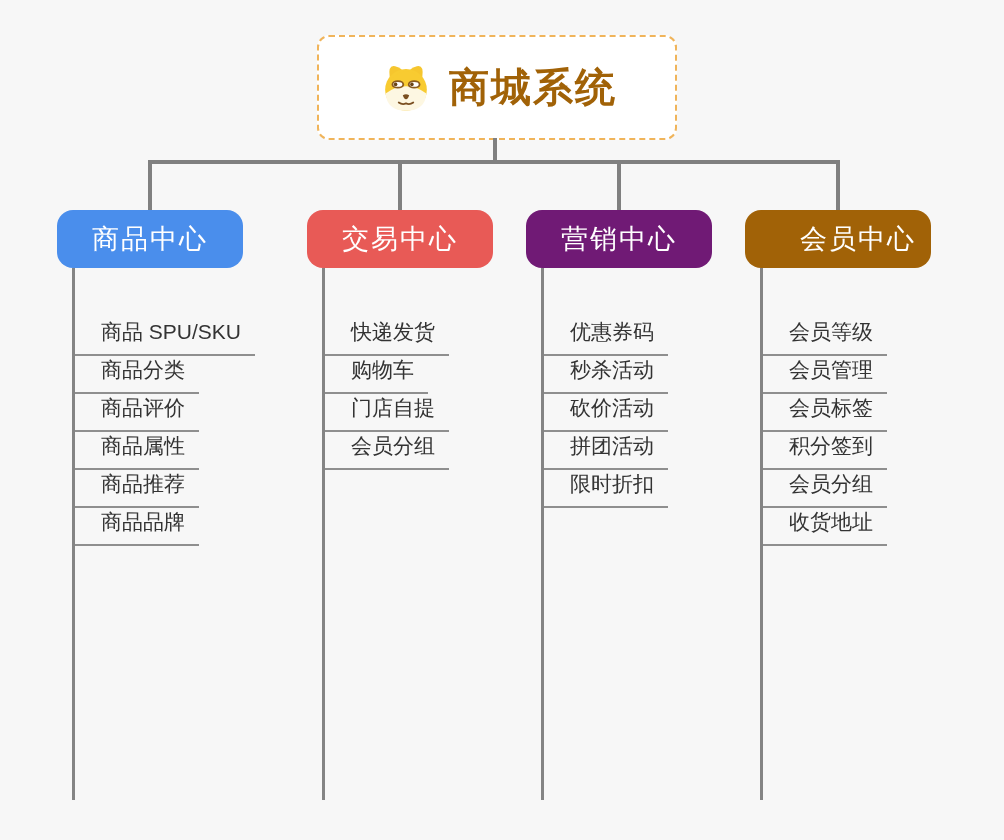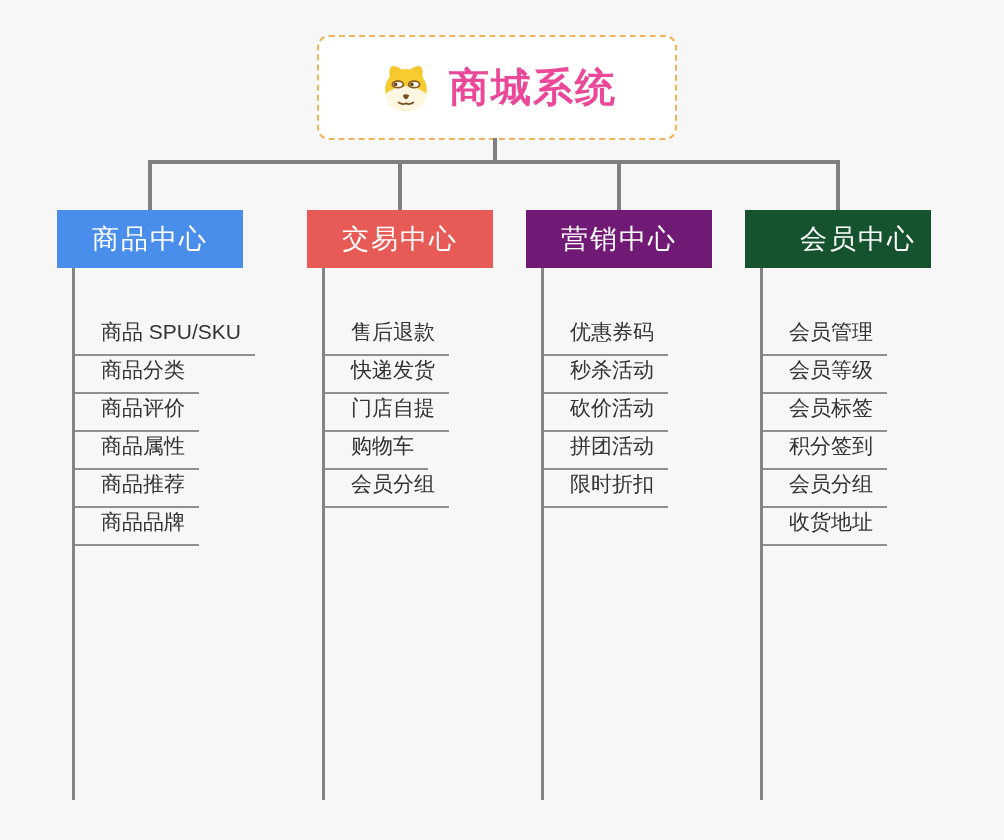--- a/index.html
+++ b/index.html
@@ -9,41 +9,41 @@
     font-family:"Liberation Sans","DejaVu Sans",sans-serif;
   }
   
   .root-node{
     position:absolute;left:317px;top:35px;width:360px;height:105px;
     background:#ffffff;border:2px dashed #f0b45a;border-radius:12px;
     display:flex;align-items:center;justify-content:center;gap:14px;
     box-sizing:border-box;
   }
   .root-title{
-    font-size:40px;font-weight:bold;color:#ec4899;letter-spacing:2px;
+    font-size:40px;font-weight:bold;color:#a16207;letter-spacing:2px;
     white-space:nowrap;
   }
   .dog-icon{width:58px;height:58px;flex:0 0 auto;}
   
   .line{position:absolute;background:#808080;}
   .root-stub{left:493px;top:138px;width:4px;height:24px;}
   .h-connector{left:148px;top:160px;width:692px;height:4px;}
   .drop{top:162px;width:4px;height:48px;}
   .drop-1{left:148px;}
   .drop-2{left:398px;}
   .drop-3{left:617px;}
   .drop-4{left:836px;}
   
   .column{position:absolute;top:210px;width:186px;}
   .col-1{left:57px;}
   .col-2{left:307px;}
   .col-3{left:526px;}
   .col-4{left:745px;}
   .branch-header{
-    height:58px;border-radius:0;
+    height:58px;border-radius:16px;
     display:flex;align-items:center;justify-content:center;
     color:#ffffff;font-size:27px;letter-spacing:2px;
   }
   .branch-items{
     position:absolute;left:15px;top:58px;height:532px;
     border-left:3px solid #848484;
     text-align:center;
   }
   .branch-item{
     width:max-content;height:28px;
@@ -96,42 +96,41 @@
     <div class="branch-item">商品评价</div>
     <div class="branch-item">商品属性</div>
     <div class="branch-item">商品推荐</div>
     <div class="branch-item">商品品牌</div>
   </div>
 </div>
 
 <div class="column col-2">
   <div class="branch-header" style="background-color: rgb(232, 90, 86);">交易中心</div>
   <div class="branch-items">
-    <div class="branch-item">售后退款</div>
     <div class="branch-item">快递发货</div>
+    <div class="branch-item">购物车</div>
     <div class="branch-item">门店自提</div>
-    <div class="branch-item">购物车</div>
     <div class="branch-item">会员分组</div>
   </div>
 </div>
 
 <div class="column col-3">
   <div class="branch-header" style="background-color: #701a75;">营销中心</div>
   <div class="branch-items">
     <div class="branch-item">优惠券码</div>
     <div class="branch-item">秒杀活动</div>
     <div class="branch-item">砍价活动</div>
     <div class="branch-item">拼团活动</div>
     <div class="branch-item">限时折扣</div>
   </div>
 </div>
 
 <div class="column col-4">
-  <div class="branch-header" style="background-color: #14532d; padding-left: 40px;">会员中心</div>
+  <div class="branch-header" style="background-color: #a16207; padding-left: 40px;">会员中心</div>
   <div class="branch-items">
+    <div class="branch-item">会员等级</div>
     <div class="branch-item">会员管理</div>
-    <div class="branch-item">会员等级</div>
     <div class="branch-item">会员标签</div>
     <div class="branch-item">积分签到</div>
     <div class="branch-item">会员分组</div>
     <div class="branch-item">收货地址</div>
   </div>
 </div>
 
 </body></html>

